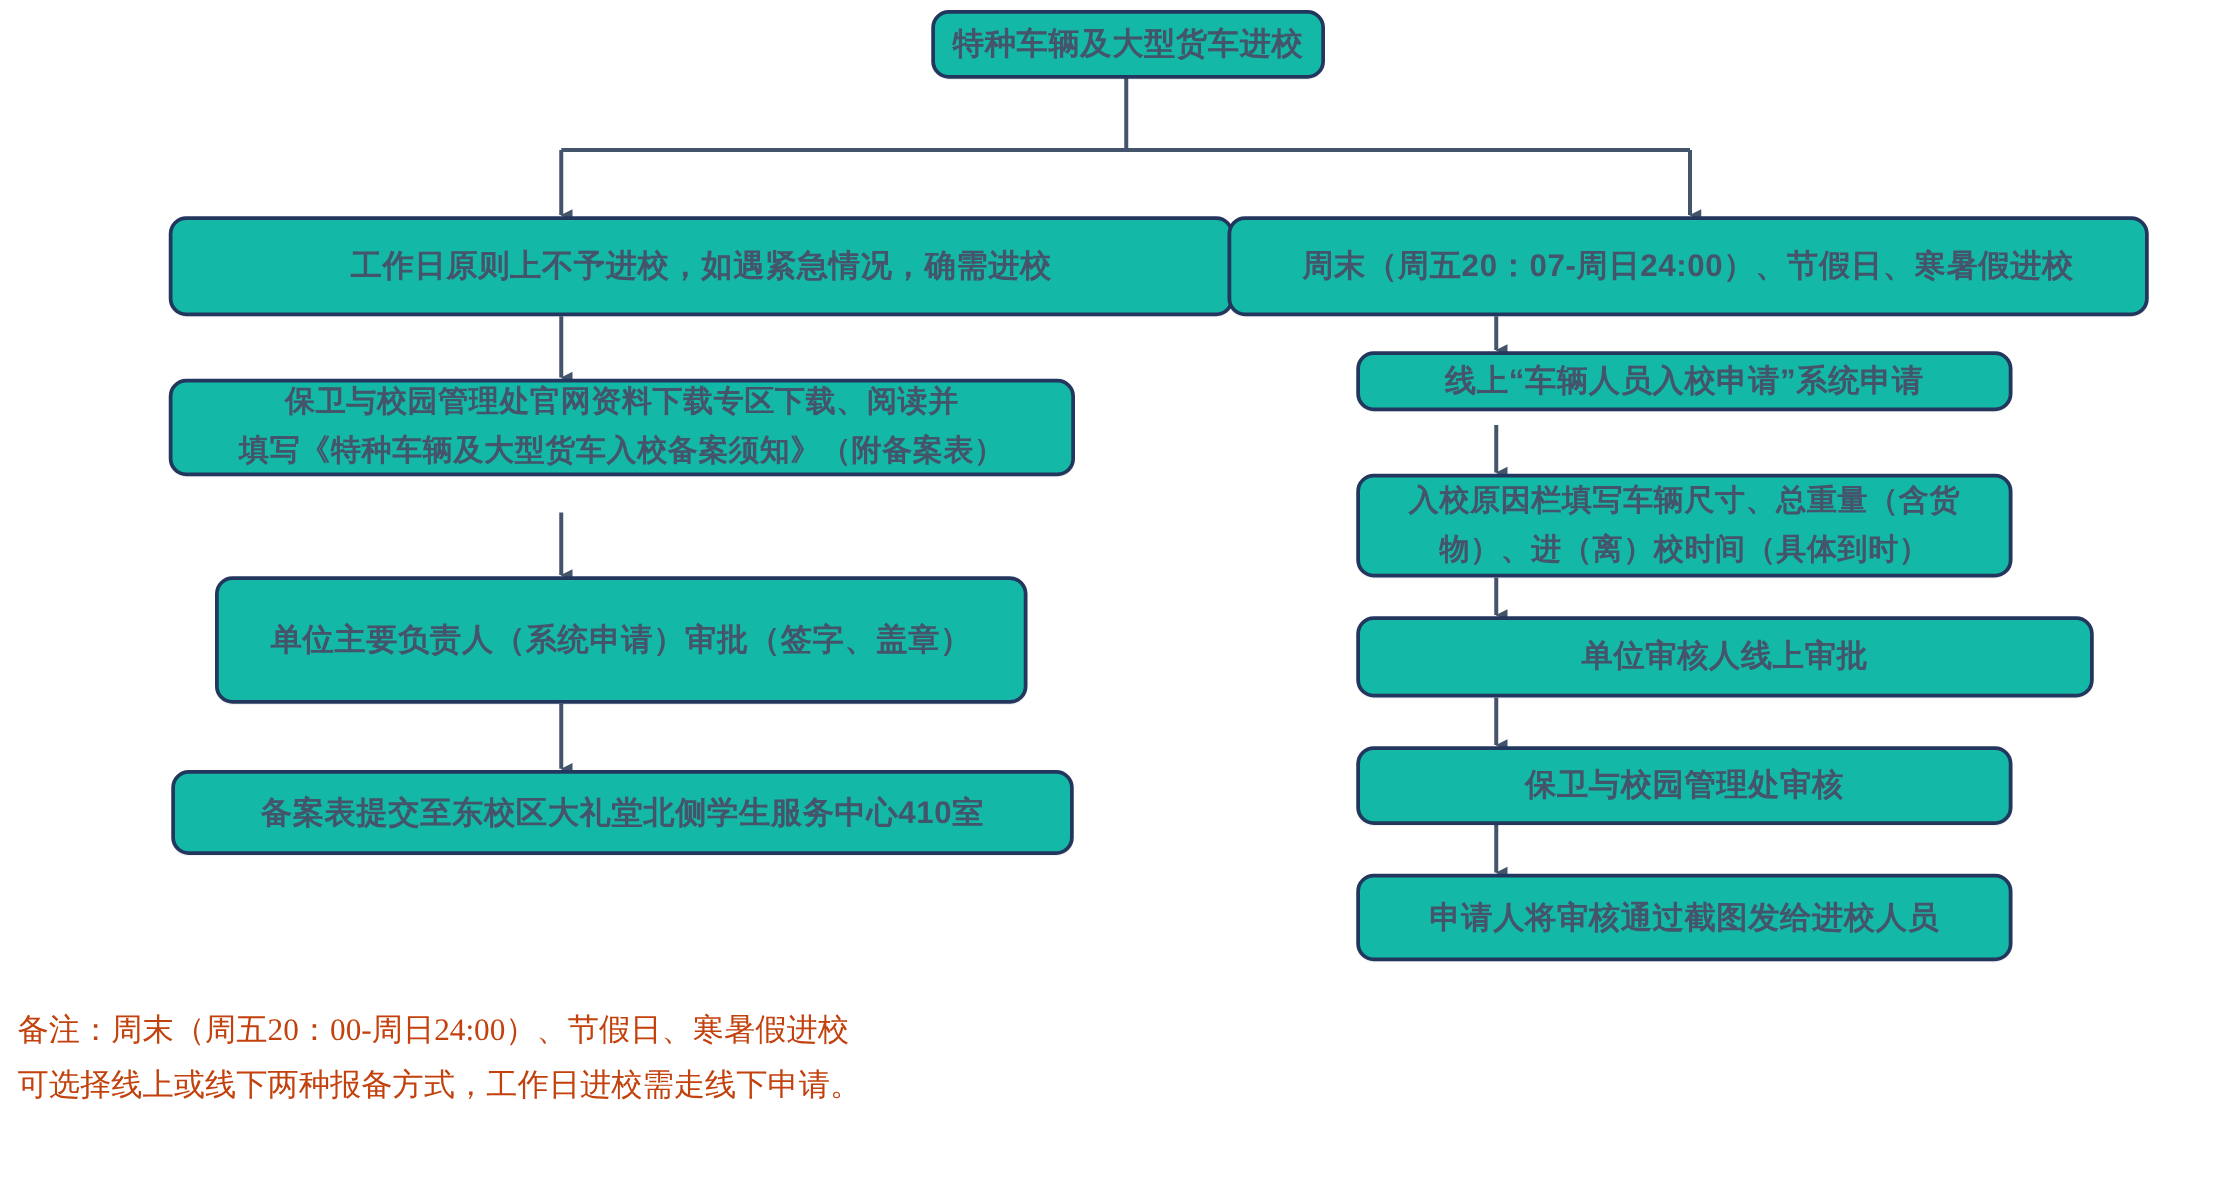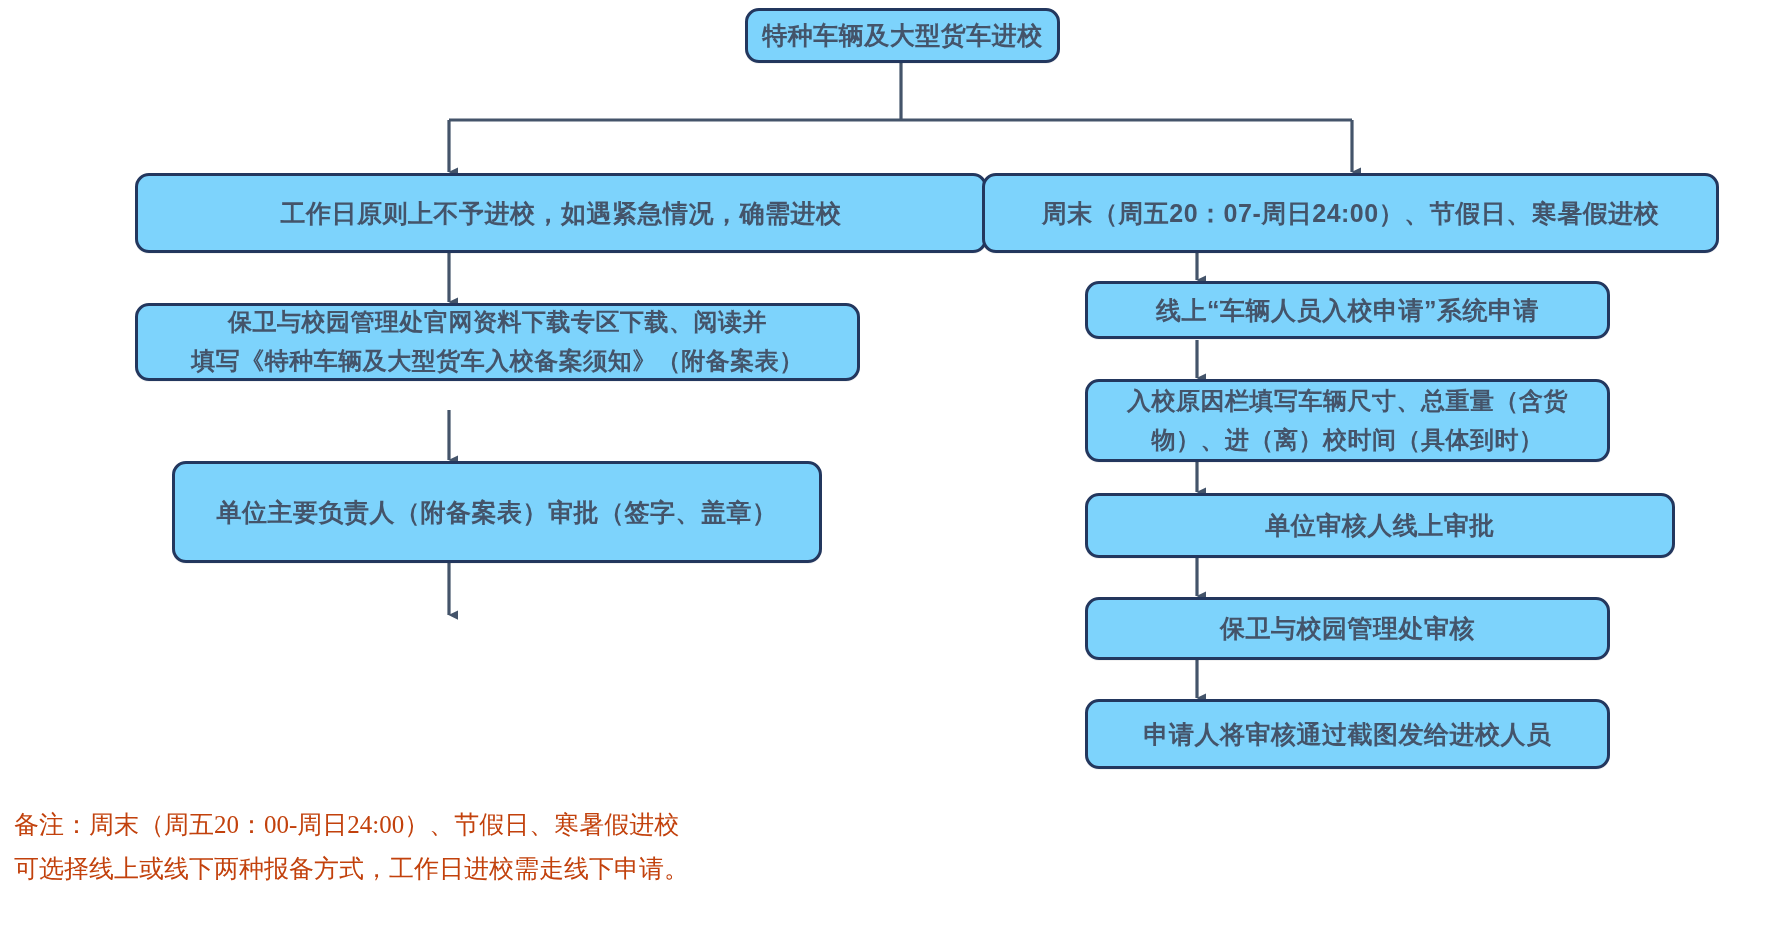--- a/index.html
+++ b/index.html
@@ -11,21 +11,21 @@
     position:relative;
   }
   #canvas{position:absolute;inset:0;width:1770px;height:944px;}
 
   
   #wires{position:absolute;left:0;top:0;width:1770px;height:944px;pointer-events:none;}
 
   .node{
     position:absolute;
     box-sizing:border-box;
-    background:#7dd3fc;
+    background:#14b8a6;
     border:3px solid #23375e;
     border-radius:14px;
     display:flex;
     align-items:center;
     justify-content:center;
     text-align:center;
     color:#44546a;
     font-weight:bold;
     font-size:25px;
     letter-spacing:.5px;
@@ -89,29 +89,32 @@
   <div class="node" style="left:135px;top:173px;width:852px;height:80px;">
     <span class="txt">工作日原则上不予进校，如遇紧急情况，确需进校</span>
   </div>
 
   <div class="node two-line" style="left:135px;top:303px;width:725px;height:78px;font-size:24px;">
     <span class="txt">保卫与校园管理处官网资料下载专区下载、阅读并
 填写《特种车辆及大型货车入校备案须知》（附备案表）</span>
   </div>
 
   <div class="node" style="left:172px;top:461px;width:650px;height:102px;">
-    <span class="txt">单位主要负责人（附备案表）审批（签字、盖章）</span>
+    <span class="txt">单位主要负责人（系统申请）审批（签字、盖章）</span>
   </div>
 
+  <div class="node" style="left:137px;top:616px;width:722px;height:68px;">
+    <span class="txt">备案表提交至东校区大礼堂北侧学生服务中心410室</span>
+  </div>
 
   <div class="node" style="left:982px;top:173px;width:737px;height:80px;">
     <span class="txt">周末（周五20：07-周日24:00）、节假日、寒暑假进校</span>
   </div>
 
-  <div class="node" style="left:1085px;top:281px;width:525px;height:58px;">
+  <div class="node" style="left:1085px;top:281px;width:525px;height:48px;">
     <span class="txt">线上“车辆人员入校申请”系统申请</span>
   </div>
 
   <div class="node two-line" style="left:1085px;top:379px;width:525px;height:83px;font-size:24px;">
     <span class="txt">入校原因栏填写车辆尺寸、总重量（含货
 物）、进（离）校时间（具体到时）</span>
   </div>
 
   <div class="node" style="left:1085px;top:493px;width:590px;height:65px;">
     <span class="txt">单位审核人线上审批</span>

